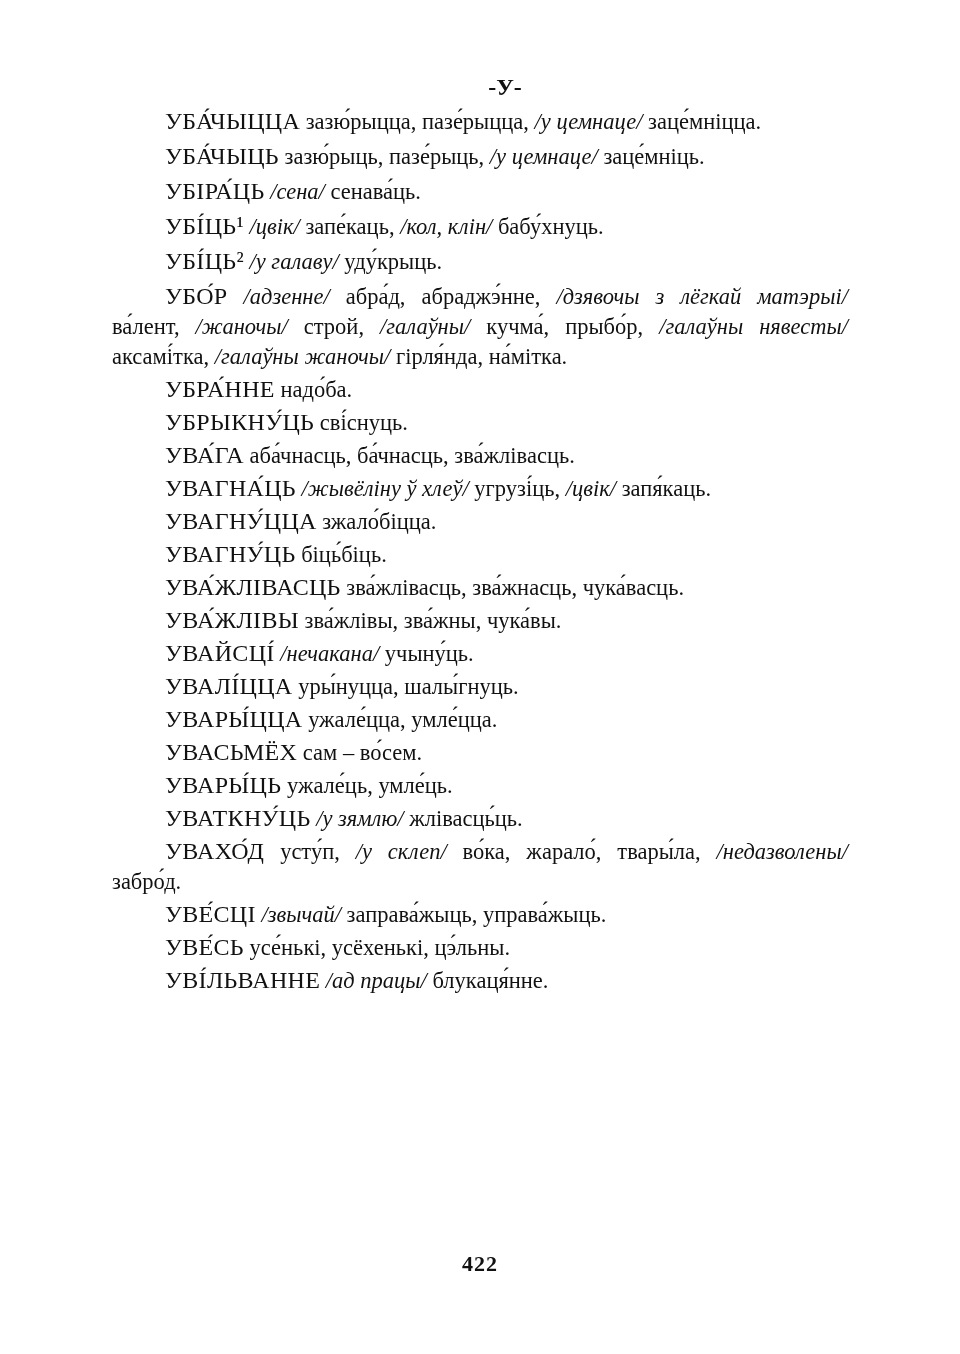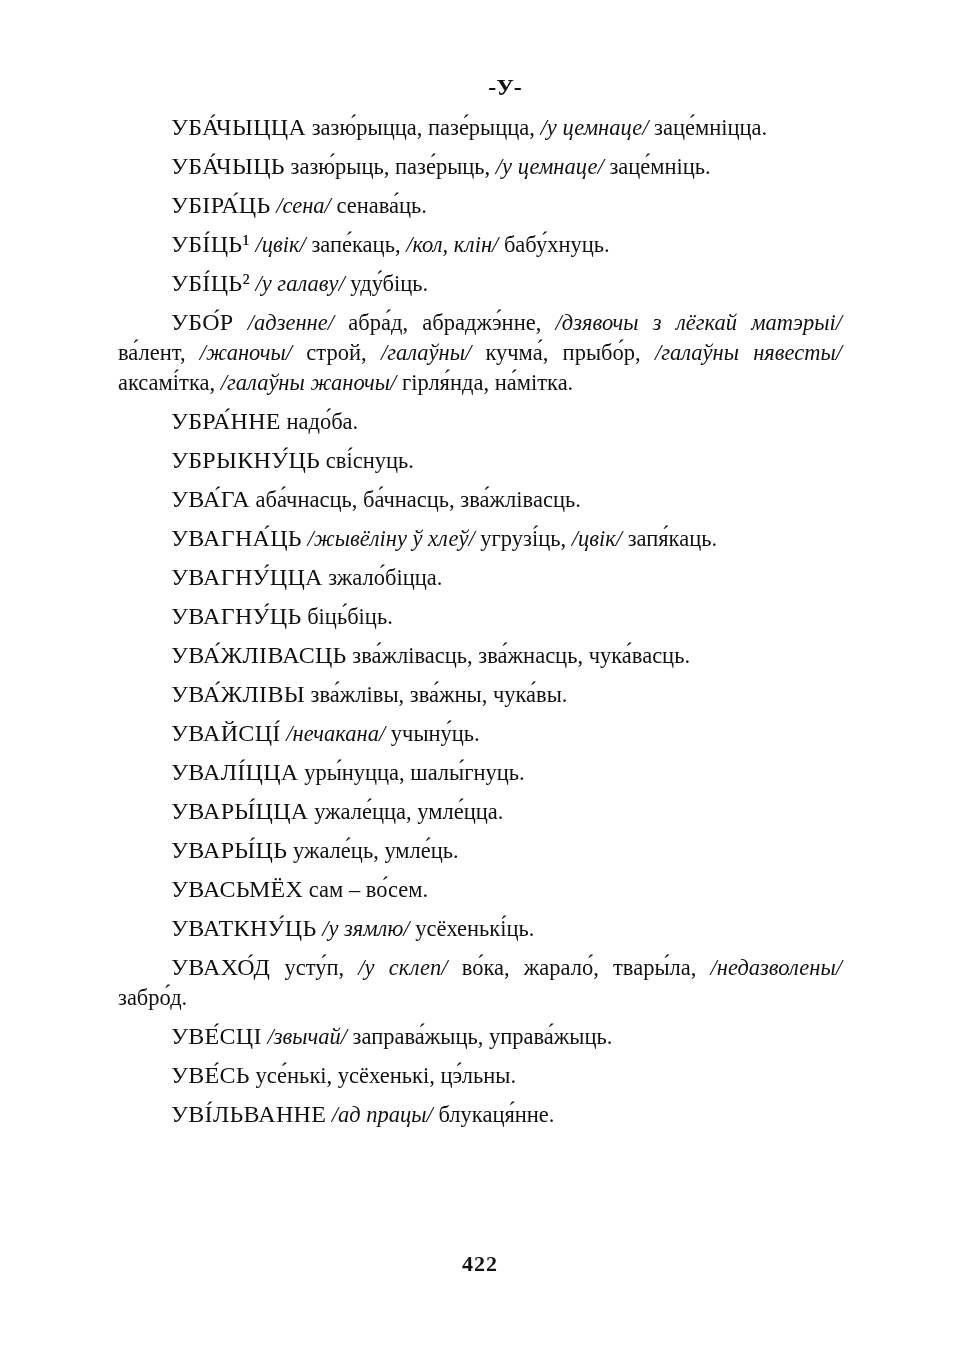--- a/index.html
+++ b/index.html
@@ -10,55 +10,55 @@
     }
     .page {
       position: absolute; left: 110px; top: 70px; width: 740px;
     }
     .letter {
       text-align: center; font-weight: bold; font-size: 24px;
       height: 34px; line-height: 34px; margin-left: 50px;
     }
     .entry {
       font-size: 22.5px; line-height: 30px; text-indent: 53px;
-      text-align: justify; margin: 8px;
+      text-align: justify; margin: 2px;
     }
     .entry.sp { margin-top: 4px; }
     .hw { font-size: 24px; letter-spacing: 0.3px; }
     .it { font-style: italic; }
     .page-num {
       position: absolute; left: 0; width: 960px; top: 1251px;
       text-align: center; font-size: 22px; font-weight: bold; letter-spacing: 1px;
     }
   </style>
 </head>
 <body>
 
 <div class="page">
   <div class="letter">-У-</div>
   <div id="entries">
       <p class="entry"><span class="hw">УБА́ЧЫЦЦА</span><span> зазю́рыцца, пазе́рыцца, </span><span class="it">/у цемнаце/</span><span> заце́мніцца.</span></p>
       <p class="entry sp"><span class="hw">УБА́ЧЫЦЬ</span><span> зазю́рыць, пазе́рыць, </span><span class="it">/у цемнаце/</span><span> заце́мніць.</span></p>
       <p class="entry sp"><span class="hw">УБІРА́ЦЬ</span><span> </span><span class="it">/сена/</span><span> сенава́ць.</span></p>
       <p class="entry sp"><span class="hw">УБІ́ЦЬ¹</span><span> </span><span class="it">/цвік/</span><span> запе́каць, </span><span class="it">/кол, клін/</span><span> бабу́хнуць.</span></p>
-      <p class="entry sp"><span class="hw">УБІ́ЦЬ²</span><span> </span><span class="it">/у галаву/</span><span> уду́біць.</span></p>
+      <p class="entry sp"><span class="hw">УБІ́ЦЬ²</span><span> </span><span class="it">/у галаву/</span><span> уду́крыць.</span></p>
       <p class="entry sp"><span class="hw">УБО́Р</span><span> </span><span class="it">/адзенне/</span><span> абра́д, абраджэ́нне, </span><span class="it">/дзявочы з лёгкай матэрыі/</span><span> ва́лент, </span><span class="it">/жаночы/</span><span> строй, </span><span class="it">/галаўны/</span><span> кучма́, прыбо́р, </span><span class="it">/галаўны нявесты/</span><span> аксамі́тка, </span><span class="it">/галаўны жаночы/</span><span> гірля́нда, на́мітка.</span></p>
       <p class="entry"><span class="hw">УБРА́ННЕ</span><span> надо́ба.</span></p>
       <p class="entry"><span class="hw">УБРЫКНУ́ЦЬ</span><span> сві́снуць.</span></p>
       <p class="entry"><span class="hw">УВА́ГА</span><span> аба́чнасць, ба́чнасць, зва́жлівасць.</span></p>
       <p class="entry"><span class="hw">УВАГНА́ЦЬ</span><span> </span><span class="it">/жывёліну ў хлеў/</span><span> угрузі́ць, </span><span class="it">/цвік/</span><span> запя́каць.</span></p>
       <p class="entry"><span class="hw">УВАГНУ́ЦЦА</span><span> зжало́біцца.</span></p>
       <p class="entry"><span class="hw">УВАГНУ́ЦЬ</span><span> біць́біць.</span></p>
       <p class="entry"><span class="hw">УВА́ЖЛІВАСЦЬ</span><span> зва́жлівасць, зва́жнасць, чука́васць.</span></p>
       <p class="entry"><span class="hw">УВА́ЖЛІВЫ</span><span> зва́жлівы, зва́жны, чука́вы.</span></p>
       <p class="entry"><span class="hw">УВАЙСЦІ́</span><span> </span><span class="it">/нечакана/</span><span> учыну́ць.</span></p>
       <p class="entry"><span class="hw">УВАЛІ́ЦЦА</span><span> уры́нуцца, шалы́гнуць.</span></p>
       <p class="entry"><span class="hw">УВАРЫ́ЦЦА</span><span> ужале́цца, умле́цца.</span></p>
+      <p class="entry"><span class="hw">УВАСЬМЁХ</span><span> сам – во́сем.</span></p>
       <p class="entry"><span class="hw">УВАРЫ́ЦЬ</span><span> ужале́ць, умле́ць.</span></p>
-      <p class="entry"><span class="hw">УВАСЬМЁХ</span><span> сам – во́сем.</span></p>
-      <p class="entry"><span class="hw">УВАТКНУ́ЦЬ</span><span> </span><span class="it">/у зямлю/</span><span> усёхенькі́ць.</span></p>
+      <p class="entry"><span class="hw">УВАТКНУ́ЦЬ</span><span> </span><span class="it">/у зямлю/</span><span> жлівасць́ць.</span></p>
       <p class="entry"><span class="hw">УВАХО́Д</span><span> усту́п, </span><span class="it">/у склеп/</span><span> во́ка, жарало́, твары́ла, </span><span class="it">/недазволены/</span><span> забро́д.</span></p>
       <p class="entry"><span class="hw">УВЕ́СЦІ</span><span> </span><span class="it">/звычай/</span><span> заправа́жыць, управа́жыць.</span></p>
       <p class="entry"><span class="hw">УВЕ́СЬ</span><span> усе́нькі, усёхенькі, цэ́льны.</span></p>
       <p class="entry"><span class="hw">УВІ́ЛЬВАННЕ</span><span> </span><span class="it">/ад працы/</span><span> блукаця́нне.</span></p>
     </div>
 </div>
 <div class="page-num">422</div>
 
 </body></html>

